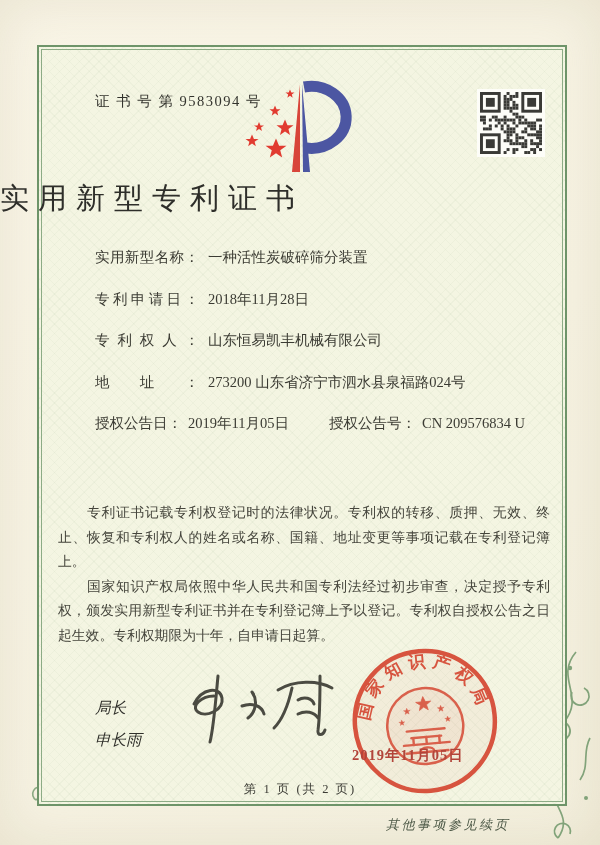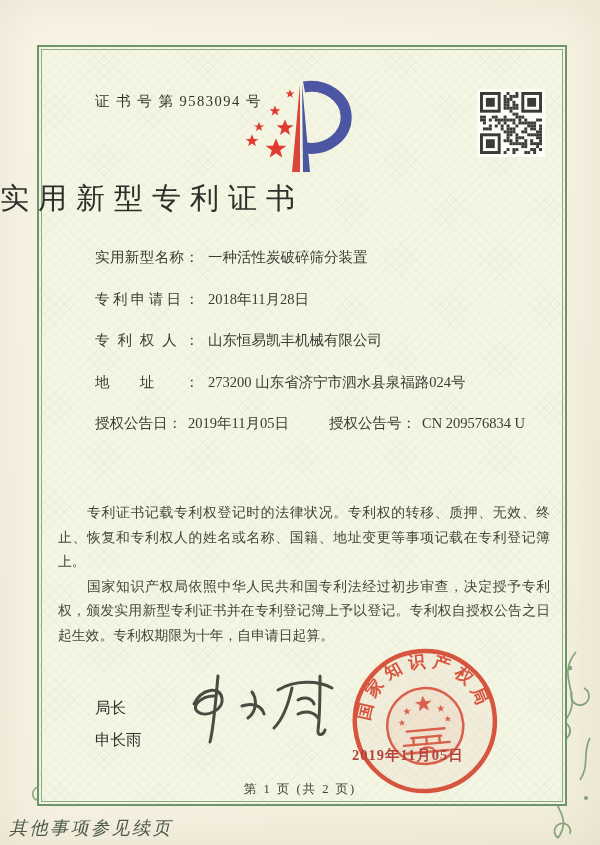--- a/index.html
+++ b/index.html
@@ -24,31 +24,31 @@
          font-size:29px;font-weight:400;letter-spacing:9px;color:#2e2e2a;}
   .fields{position:absolute;left:95px;top:248px;width:440px;font-size:14.5px;color:#3b3b33;}
   .frow{margin-bottom:22.5px;white-space:nowrap;}
   .flabel{display:inline-block;width:104px;text-align:justify;text-align-last:justify;margin-right:9px;}
   .grant-row{display:flex;align-items:flex-end;}
   .gpair2{margin-left:40px;}
   .glabel{margin-right:6px;}
   .paras{position:absolute;left:58px;top:501px;width:492px;font-size:13.8px;line-height:1.78;
          color:#45453c;text-align:justify;}
   .paras p{margin:0;text-indent:2.1em;}
-  .director{position:absolute;left:95px;top:692px;font-size:15.5px;color:#2f2f2a;line-height:2.05;}
+  .director{position:absolute;left:95px;top:692px;font-size:15.5px;color:#2f2f2a;line-height:2.05;font-style:italic;}
   .sig-wrap{position:absolute;left:172px;top:664px;width:185px;height:90px;}
   .seal-wrap{position:absolute;left:344px;top:642px;width:162px;height:162px;transform:rotate(-5deg);}
   .seal-date{position:absolute;left:352px;top:746px;font-size:14.5px;color:#b2443a;
              letter-spacing:1px;font-weight:600;}
   .logo-wrap{position:absolute;left:238px;top:74px;width:124px;height:110px;}
   .qr-wrap{position:absolute;left:477px;top:89px;width:68px;height:68px;background:#fdfdf8;
            padding:3px;box-sizing:border-box;}
   .page-info{position:absolute;left:0;right:0;top:781px;text-align:center;font-size:12.5px;
              letter-spacing:2px;color:#3c3c35;font-family:Liberation Serif, serif;}
-  .back-note{position:absolute;left:0;right:90px;top:816px;text-align:left;font-size:18px;
+  .back-note{position:absolute;left:0;right:90px;top:816px;text-align:right;font-size:13px;
              color:#4e5a48;font-style:italic;letter-spacing:2.5px;padding-left:9px;}
   .orn-left{position:absolute;left:24px;top:688px;width:82px;height:118px;}
   .orn-right{position:absolute;left:514px;top:648px;width:86px;height:197px;}
   svg{display:block;width:100%;height:100%;}
 </style>
 </head>
 <body>
 
 <div class="page">
 

